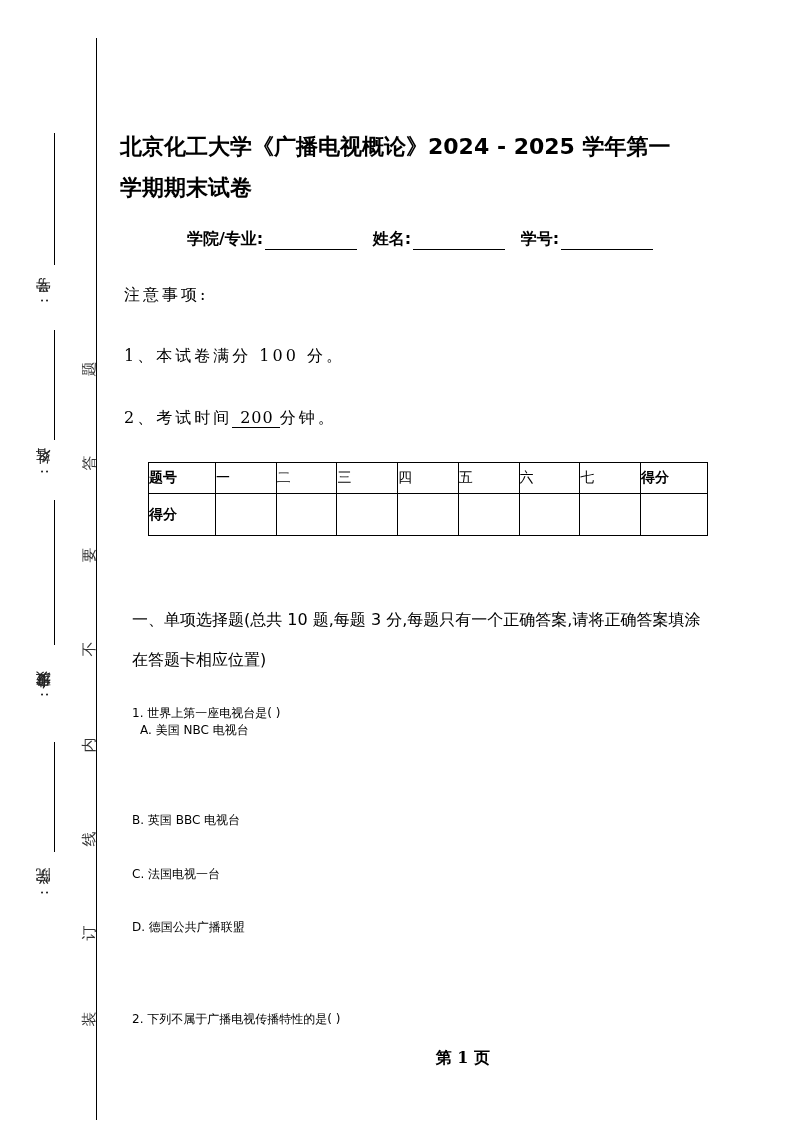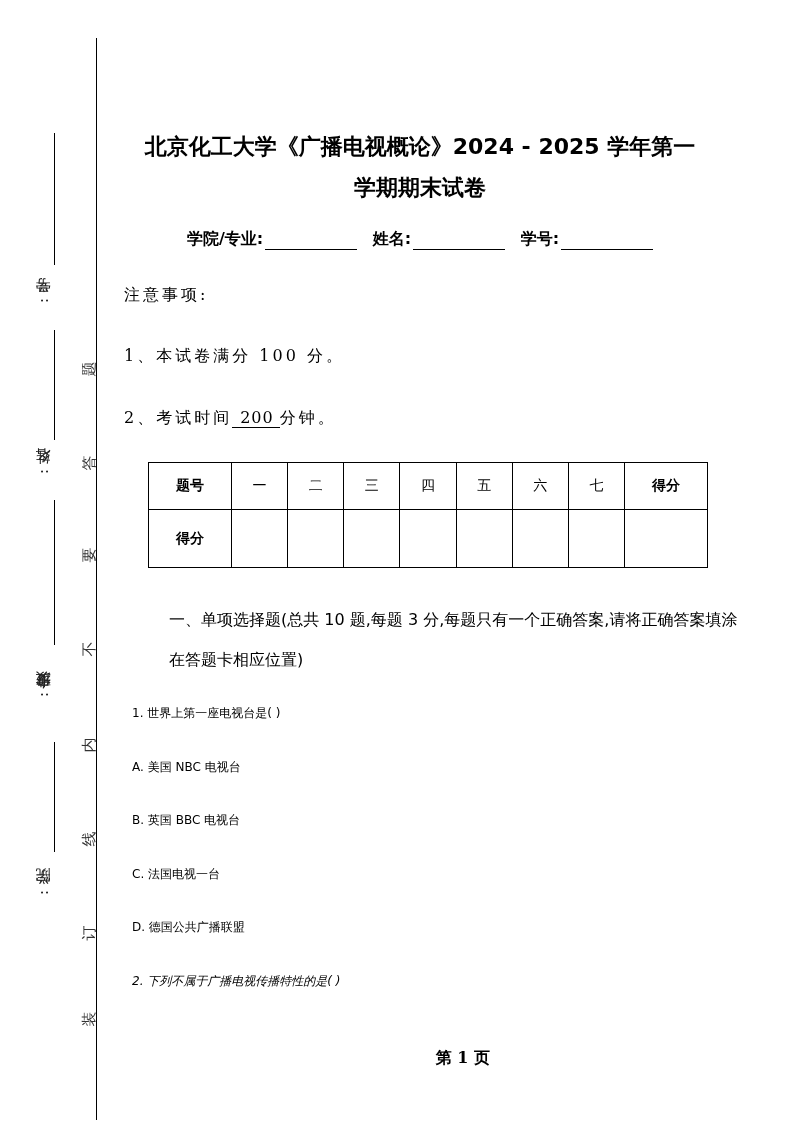--- a/index.html
+++ b/index.html
@@ -3,28 +3,28 @@
   <meta charset="utf-8">
   <style>
     html, body { margin: 0; padding: 0; background: #ffffff; }
     body { width: 793px; height: 1122px; position: relative; overflow: hidden; color: #000; font-family: "DejaVu Sans", "Liberation Sans", sans-serif; }
     .abs { position: absolute; }
     .vline { position: absolute; background: #000; width: 1px; }
     .binding-line { left: 96px; top: 38px; height: 1082px; width: 1.3px; }
     .left-label { position: absolute; left: 34px; width: 24px; font-family: "DejaVu Serif", "Liberation Serif", serif; font-size: 15px; color: #222; writing-mode: vertical-rl; transform: rotate(180deg); text-align: center; letter-spacing: 1px; }
     .seg { position: absolute; left: 54px; width: 1px; background: #000; }
     .seal-char { position: absolute; left: 80px; width: 18px; font-family: "DejaVu Serif", "Liberation Serif", serif; font-size: 15px; color: #333; transform: rotate(-90deg); text-align: center; line-height: 18px; }
-    .title { left: 120px; width: 600px; text-align: center; font-weight: bold; font-size: 22px; line-height: 46px; }
+    .title { left: 120px; width: 600px; font-weight: bold; font-size: 22px; line-height: 46px; }
     .info-line { left: 130px; width: 580px; text-align: center; font-weight: bold; font-size: 16px; top: 229px; }
     .blank { display: inline-block; border-bottom: 1px solid #000; width: 92px; height: 16px; vertical-align: bottom; margin: 0 10px 0 2px; }
     .serif { font-family: "DejaVu Serif", "Liberation Serif", serif; }
     .notice { left: 124px; font-size: 16px; letter-spacing: 3px; }
     .ul { display: inline-block; border-bottom: 1px solid #000; padding: 0 6px 0 8px; letter-spacing: 1px; }
     table.score { position: absolute; left: 148px; top: 462px; width: 560px; border-collapse: collapse; font-size: 14px; }
-    table.score td { border: 1px solid #000; text-align: center; padding: 8px; }
+    table.score td { border: 1px solid #000; padding: 0; }
     table.score tr.r0 td { height: 30px; }
     table.score tr.r1 td { height: 41px; }
     table.score tr.r2 td { height: 51px; }
     table.score td.hdr { font-weight: bold; width: 66px; }
     .q { left: 132px; font-size: 12px; }
     .section { left: 132px; width: 580px; font-size: 16px; line-height: 40px; }
     .footer { left: 360px; width: 130px; text-align: right; font-size: 16px; font-weight: bold; top: 1048px; }
   </style>
 </head>
 <body>
@@ -84,22 +84,22 @@
     <td></td>
     <td></td>
     <td></td>
     <td></td>
     <td></td>
     <td></td>
   </tr>
 </tbody>
   </table>
 
-<div class="abs section" style="top:600px;margin-left:37px;">一、单项选择题(总共 10 题,每题 3 分,每题只有一个正确答案,请将正确答案填涂在答题卡相应位置)</div>
+<div class="abs section" style="top:600px;">一、单项选择题(总共 10 题,每题 3 分,每题只有一个正确答案,请将正确答案填涂在答题卡相应位置)</div>
 
 <div class="abs q" style="top:705px;">1. 世界上第一座电视台是(   )</div>
-<div class="abs q" style="top:759px;">A.  美国  NBC  电视台</div>
+<div class="abs q" style="top:722px;margin-left:8px;">A.  美国  NBC  电视台</div>
 <div class="abs q" style="top:812px;">B.  英国  BBC  电视台</div>
 <div class="abs q" style="top:866px;">C.  法国电视一台</div>
 <div class="abs q" style="top:919px;">D.  德国公共广播联盟</div>
-<div class="abs q" style="top:973px;font-style:italic;">2.  下列不属于广播电视传播特性的是(   )</div>
+<div class="abs q" style="top:1011px;">2.  下列不属于广播电视传播特性的是(   )</div>
 
 <div class="abs footer serif">第 1 页</div>
 
 </body></html>

